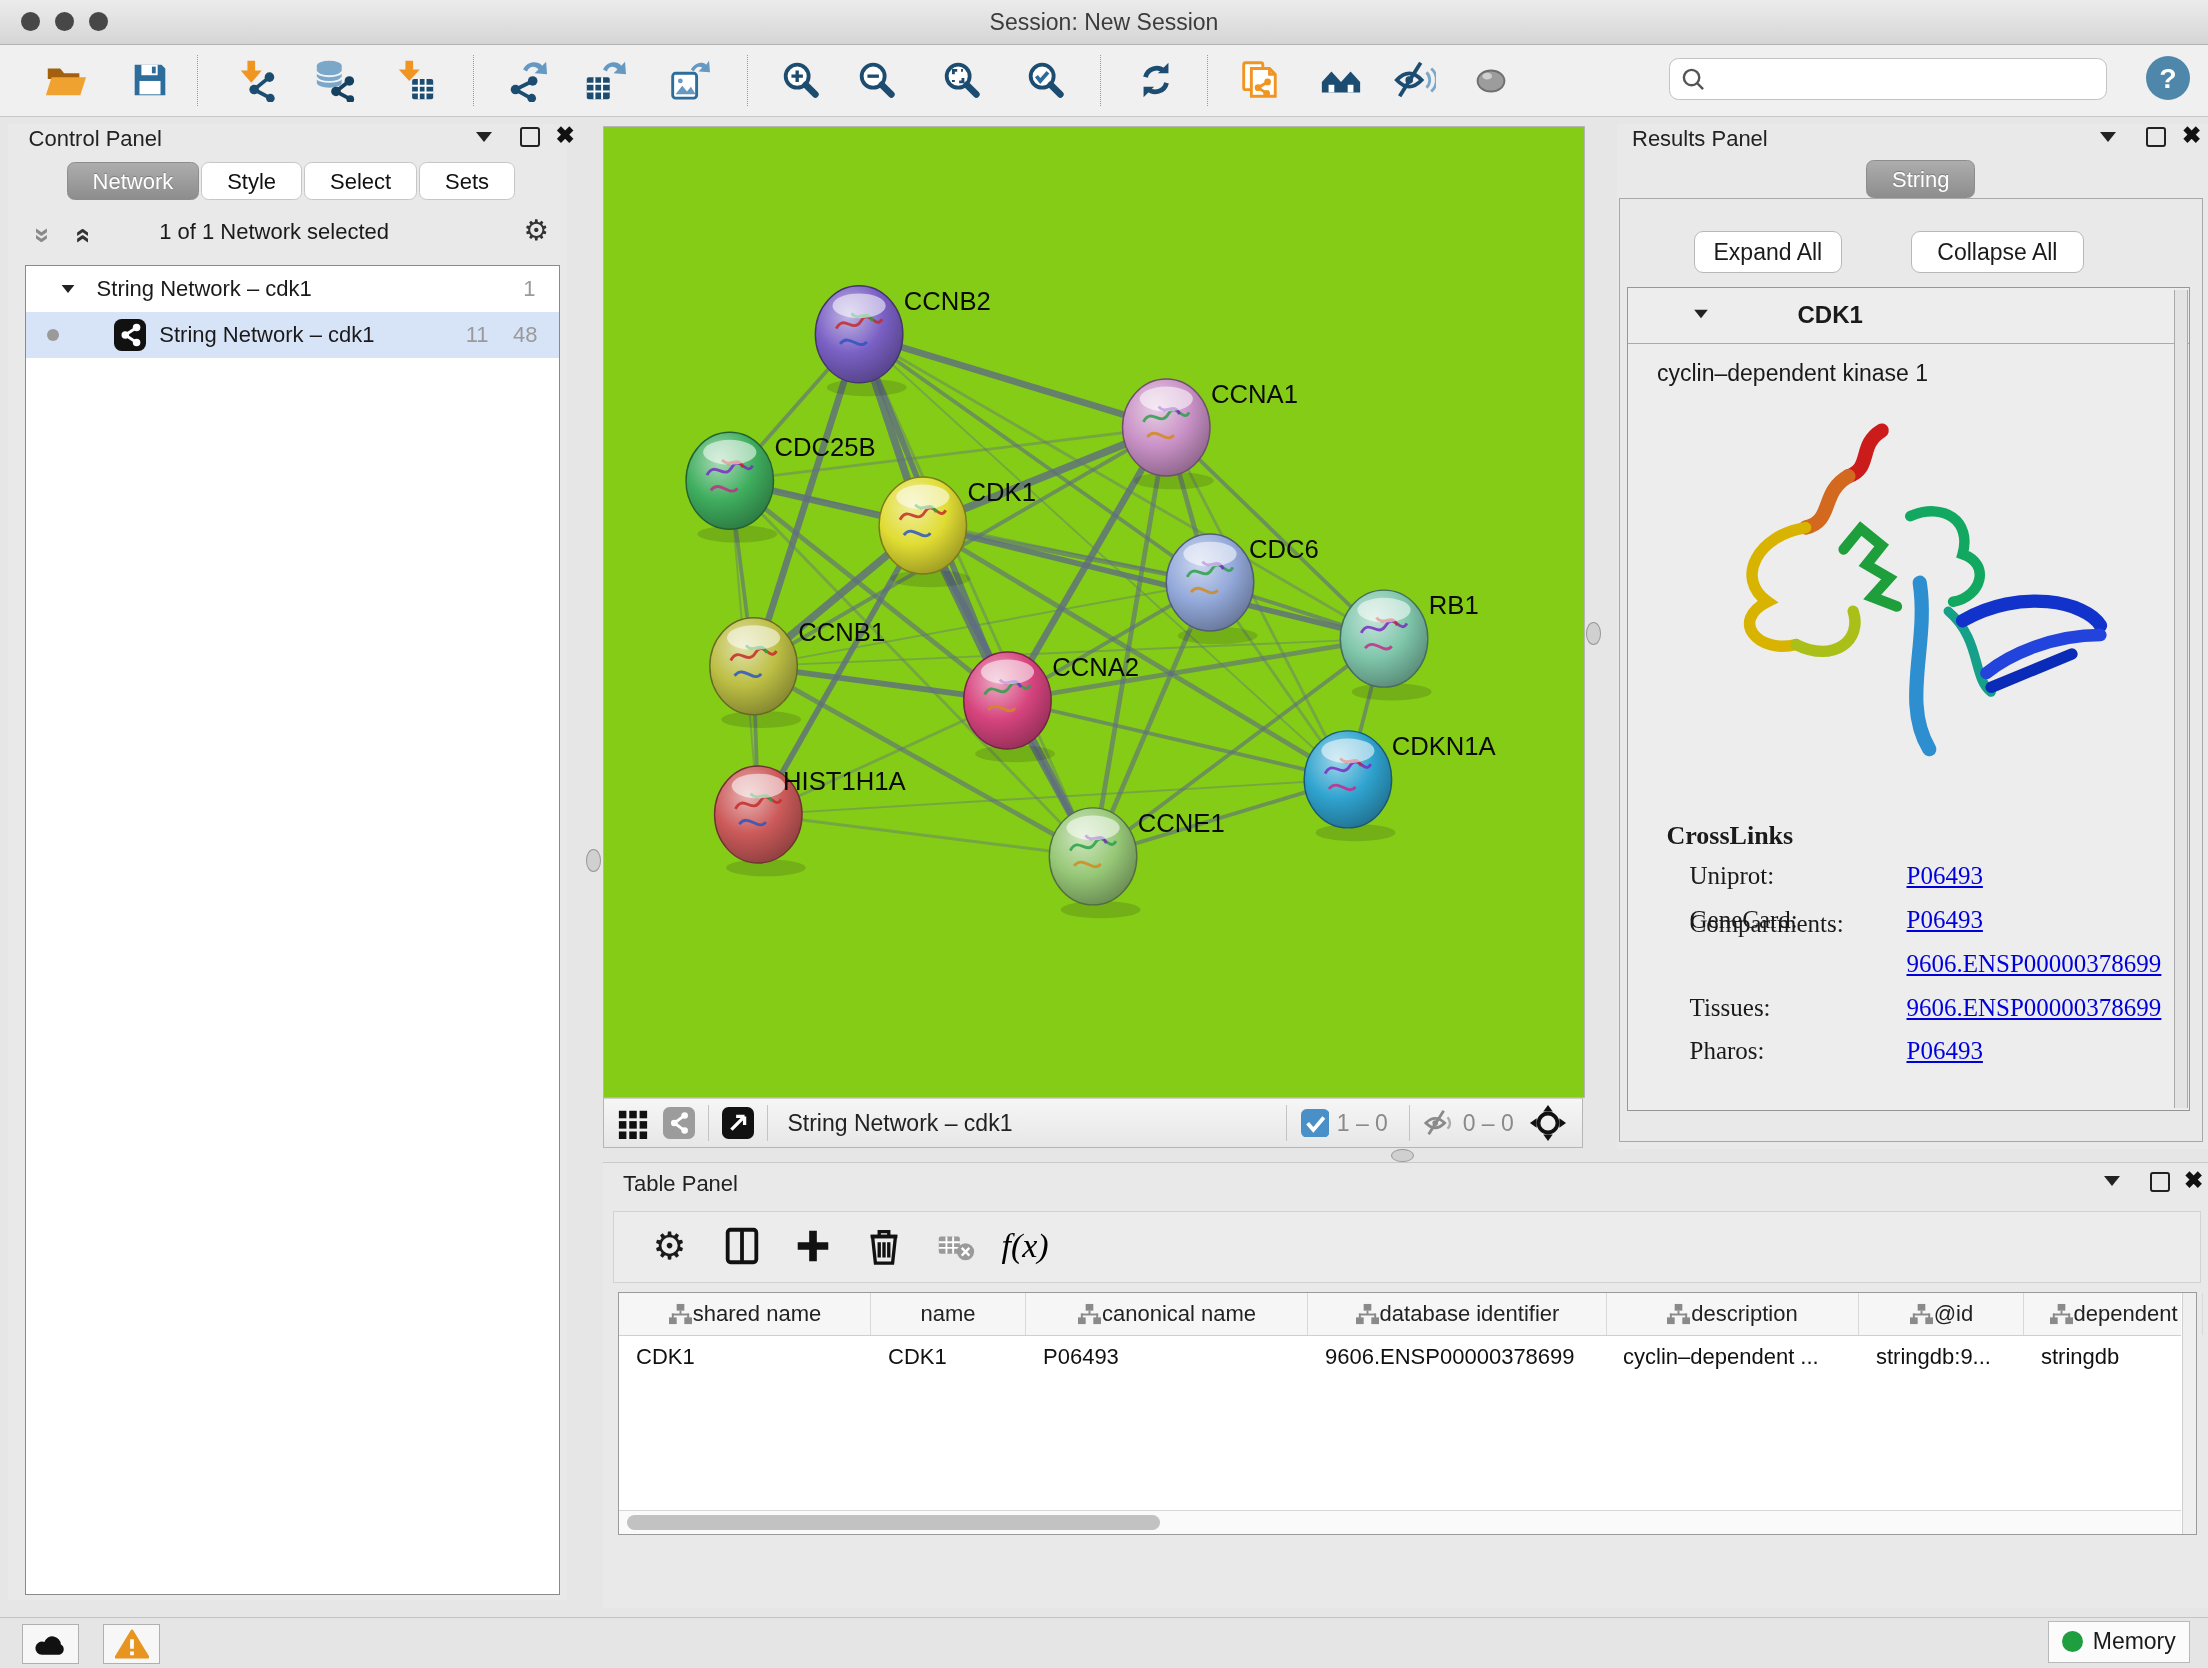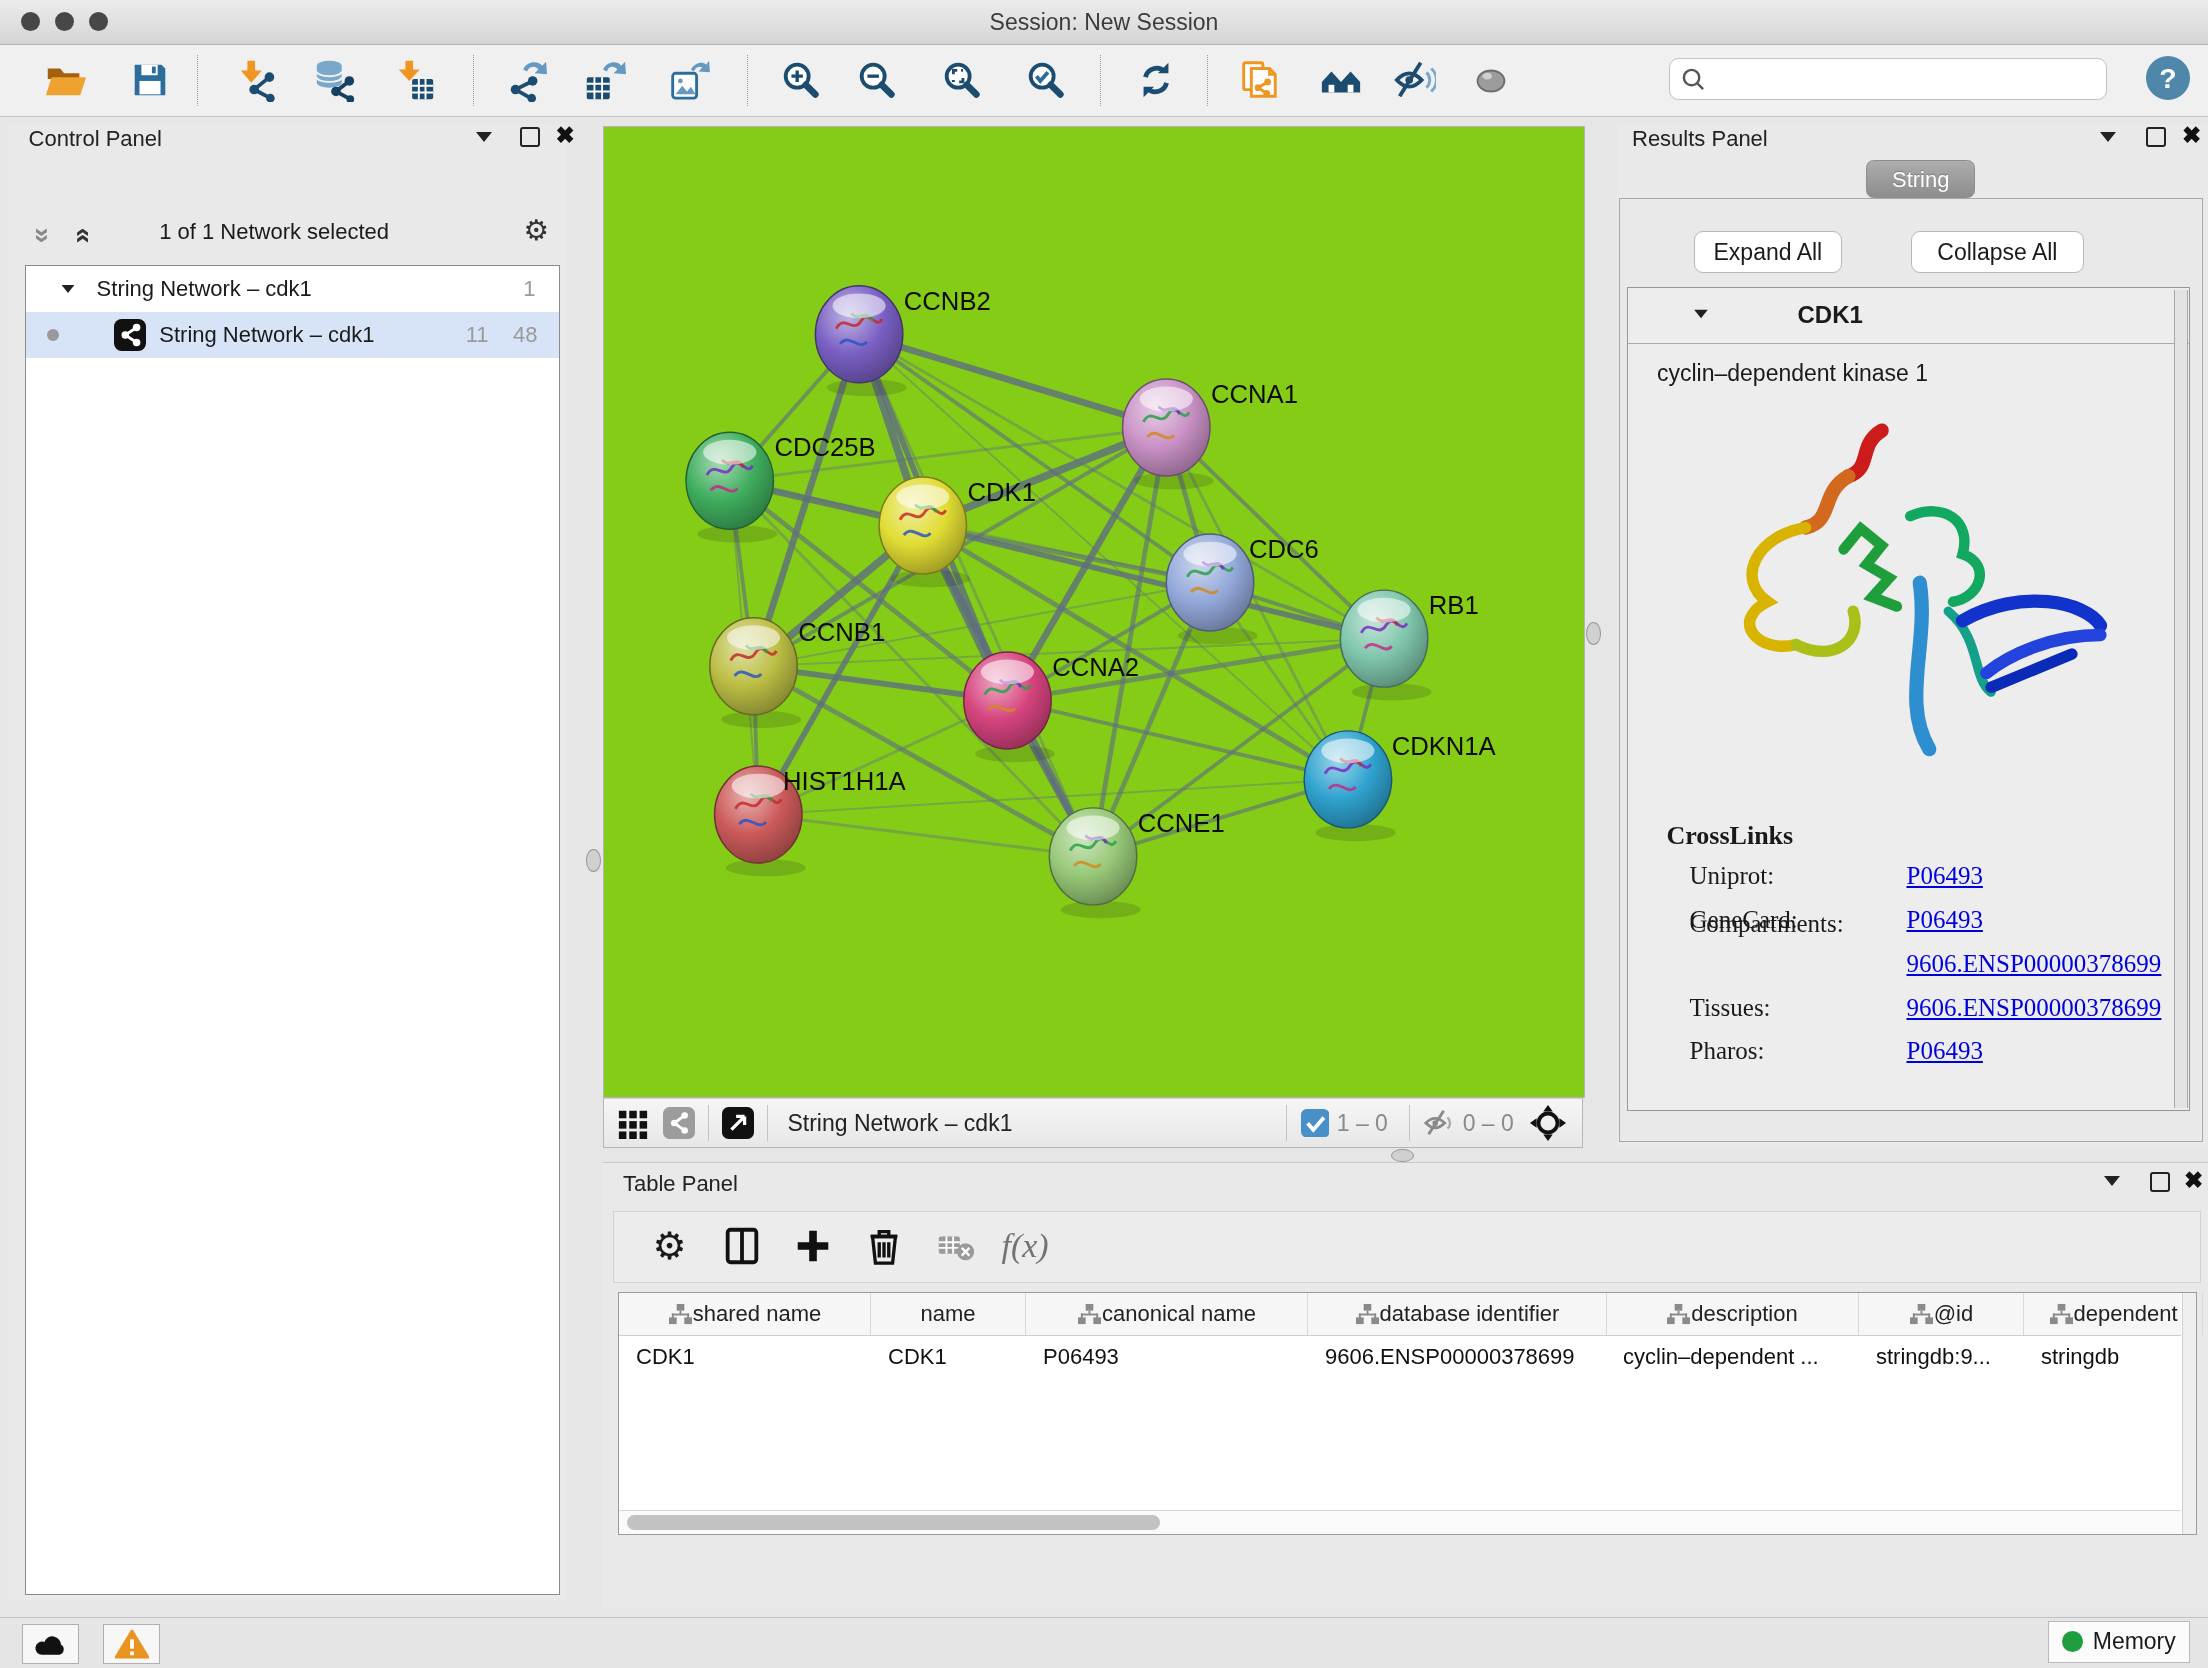--- a/index.html
+++ b/index.html
@@ -256,20 +256,21 @@
   </div>
   <div class="abs helpbtn">?</div>
 </div>
 
 <div class="abs cpanel">
   <div class="abs ptitle" style="left:21px;top:1.9px">Control Panel</div>
   <div class="abs tri-down" style="left:468px;top:7.6px"></div>
   <div class="abs float-sq" style="left:512px;top:2.9px"></div>
   <div class="abs close-x" style="left:548px;top:1.9px">✖</div>
 
+  <div class="abs" style="left:59px;top:38px" id="cp-tabs"><span class="tab sel">Network</span><span class="tab">Style</span><span class="tab">Select</span><span class="tab">Sets</span></div>
 
   <div class="abs chev" style="left:28.5px;top:95px">»</div>
   <div class="abs chev up" style="left:65px;top:95px">»</div>
   <div class="abs" style="left:0;top:95px;width:533px;text-align:center;font-size:22px">1 of 1 Network selected</div>
   <div class="abs gear" style="left:516px;top:90px">⚙</div>
 
   <div class="abs listbox">
     <div class="treerow">
       <span class="tri-down" style="margin-left:34px;transform:scale(.8)"></span>
       <span style="margin-left:21px">String Network – cdk1</span>
@@ -646,21 +647,21 @@
         </svg></div>
     <div class="abs tico" style="left:321px">
       <svg viewBox="0 0 44 44">
           <rect x="4" y="12" width="22" height="18" rx="2" fill="#9a9a9a"></rect>
           <g stroke="#fff" stroke-width="2">
             <path d="M4 18h22M4 24h22M12 12v18M19 12v18"></path>
           </g>
           <circle cx="32" cy="28" r="9" fill="#9a9a9a"></circle>
           <path d="M28 24l8 8M36 24l-8 8" stroke="#fff" stroke-width="2.5"></path>
         </svg></div>
-    <div class="abs tico" style="left:388px;width:76px;font-family:'Liberation Serif',serif;font-style:italic;font-size:34px;color:#737373;line-height:42px">f(x)</div>
+    <div class="abs tico" style="left:388px;width:76px;font-family:'Liberation Serif',serif;font-style:italic;font-size:34px;color:#000000;line-height:42px">f(x)</div>
   </div>
 
   <div class="abs tablebox">
     <div class="abs thead" id="table-head">
         <div class="abs thcell" style="left: 0px; width: 252px;">
           <svg width="25" height="23" viewBox="0 0 26 24">
             <g fill="#8a8a8a">
               <rect x="9" y="1" width="8" height="7"></rect>
               <rect x="1" y="15" width="8" height="7"></rect>
               <rect x="17" y="15" width="8" height="7"></rect>

